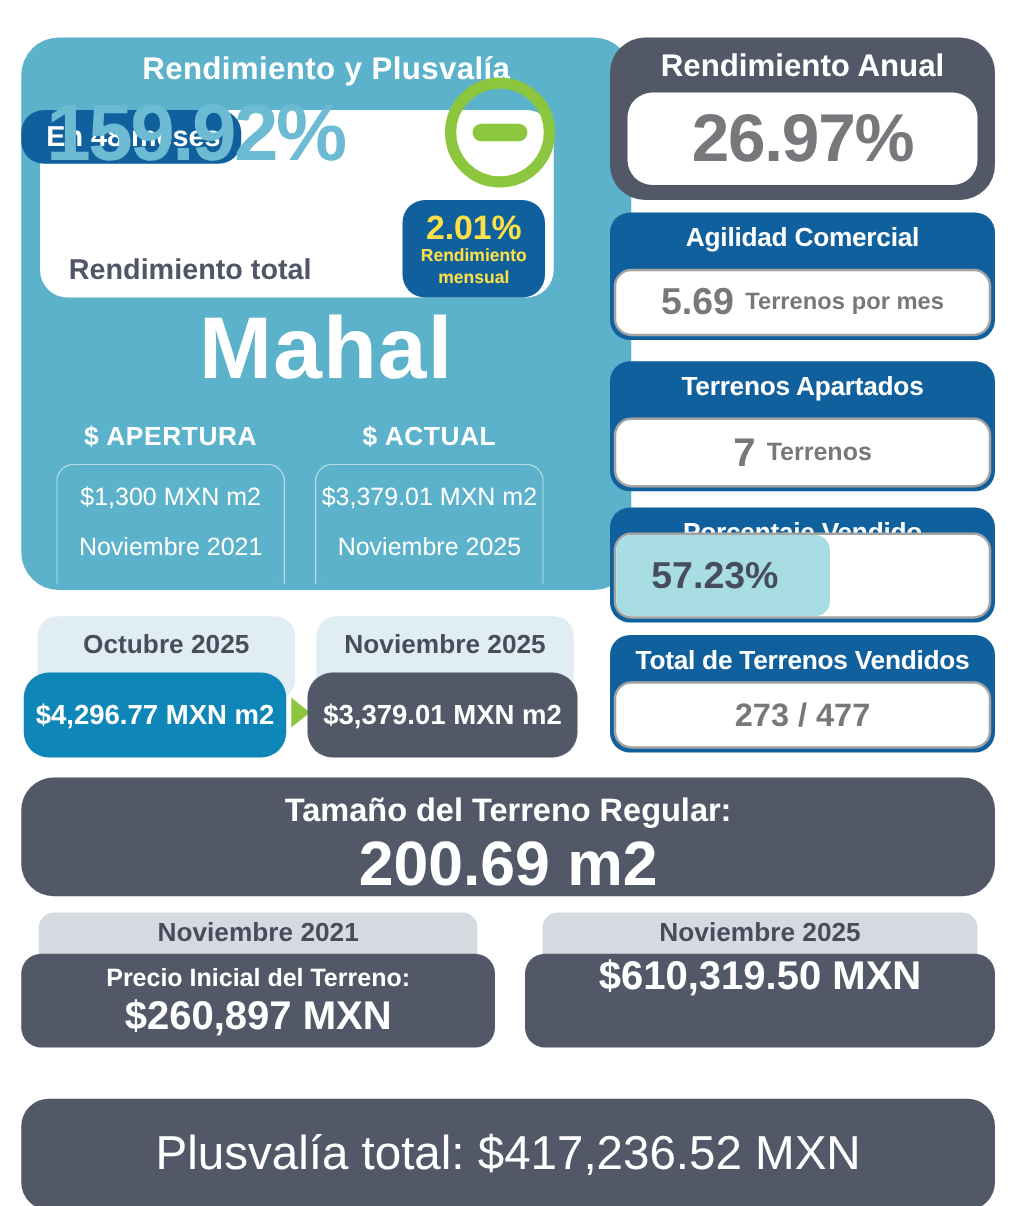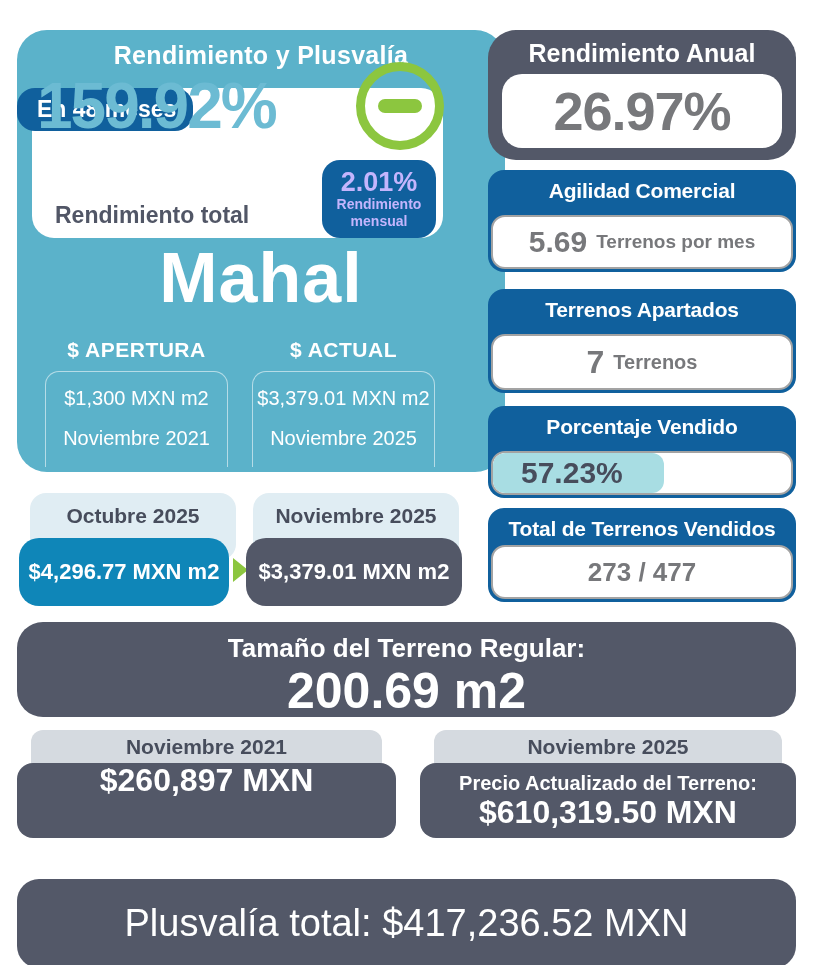--- a/index.html
+++ b/index.html
@@ -34,21 +34,21 @@
     font-size:64px; font-weight:bold; color:#6CBBD3; letter-spacing:-2px;
   }
   .total-return-label {
     position:absolute; left:23px; top:114px;
     font-size:23px; font-weight:bold; color:#515666;
   }
   .monthly-badge {
     position:absolute; right:8px; bottom:0; width:114px; height:78px;
     background:#10609D; border-radius:18px;
     display:flex; flex-direction:column; align-items:center; justify-content:center;
-    color:#c4b5fd;
+    color:#fde047;
   }
   .monthly-badge .pct { font-size:27px; font-weight:bold; line-height:1; }
   .monthly-badge .lbl { font-size:14px; font-weight:bold; line-height:1.15; }
   .minus-circle {
     position:absolute; left:339px; top:32px; width:88px; height:88px;
     border:9px solid #8CC63F; border-radius:50%;
     display:flex; align-items:center; justify-content:center;
   }
   .minus-bar { width:44px; height:14px; border-radius:8px; background:#8CC63F; }
   .project-name {
@@ -225,48 +225,48 @@
 <div class="stat-card" style="top:289px; height:104px;">
   <div class="stat-title">Terrenos Apartados</div>
   <div class="stat-body" style="height:56px;">
     <span class="stat-num" style="font-size:32px;">7</span>
     <span class="stat-unit" style="font-size:20px;">Terrenos</span>
   </div>
 </div>
 
 <div class="stat-card" style="top:406px; height:92px;">
   <div class="stat-title">Porcentaje Vendido</div>
-  <div class="stat-body" style="height:44px;">
+  <div class="stat-body" style="height:69px;">
     <div class="progress-fill" style="width: 57.23%;"></div>
     <div class="progress-text">57.23%</div>
   </div>
 </div>
 
 <div class="stat-card" style="top:508px; height:94px;">
   <div class="stat-title">Total de Terrenos Vendidos</div>
   <div class="stat-body" style="height:54px;">
     <span class="stat-num" style="font-size:26px; margin-right:0;">273 / 477</span>
   </div>
 </div>
 
 <div class="lot-bar">
   <div class="lot-label">Tamaño del Terreno Regular:</div>
   <div class="lot-value">200.69 m2</div>
 </div>
 
 <div class="pcard" style="left:17px; width:379px;">
   <div class="pcard-header">Noviembre 2021</div>
   <div class="pcard-body">
+    <div class="pcard-label">Precio Inicial del Terreno:</div>
     <div class="pcard-value">$260,897 MXN</div>
   </div>
 </div>
 
 <div class="pcard" style="left:420px; width:376px;">
   <div class="pcard-header">Noviembre 2025</div>
   <div class="pcard-body">
-    <div class="pcard-label">Precio Actualizado del Terreno:</div>
     <div class="pcard-value">$610,319.50 MXN</div>
   </div>
 </div>
 
 <div class="gain-bar">
   <span>Plusvalía total: $417,236.52 MXN</span>
 </div>
 
 </body></html>

